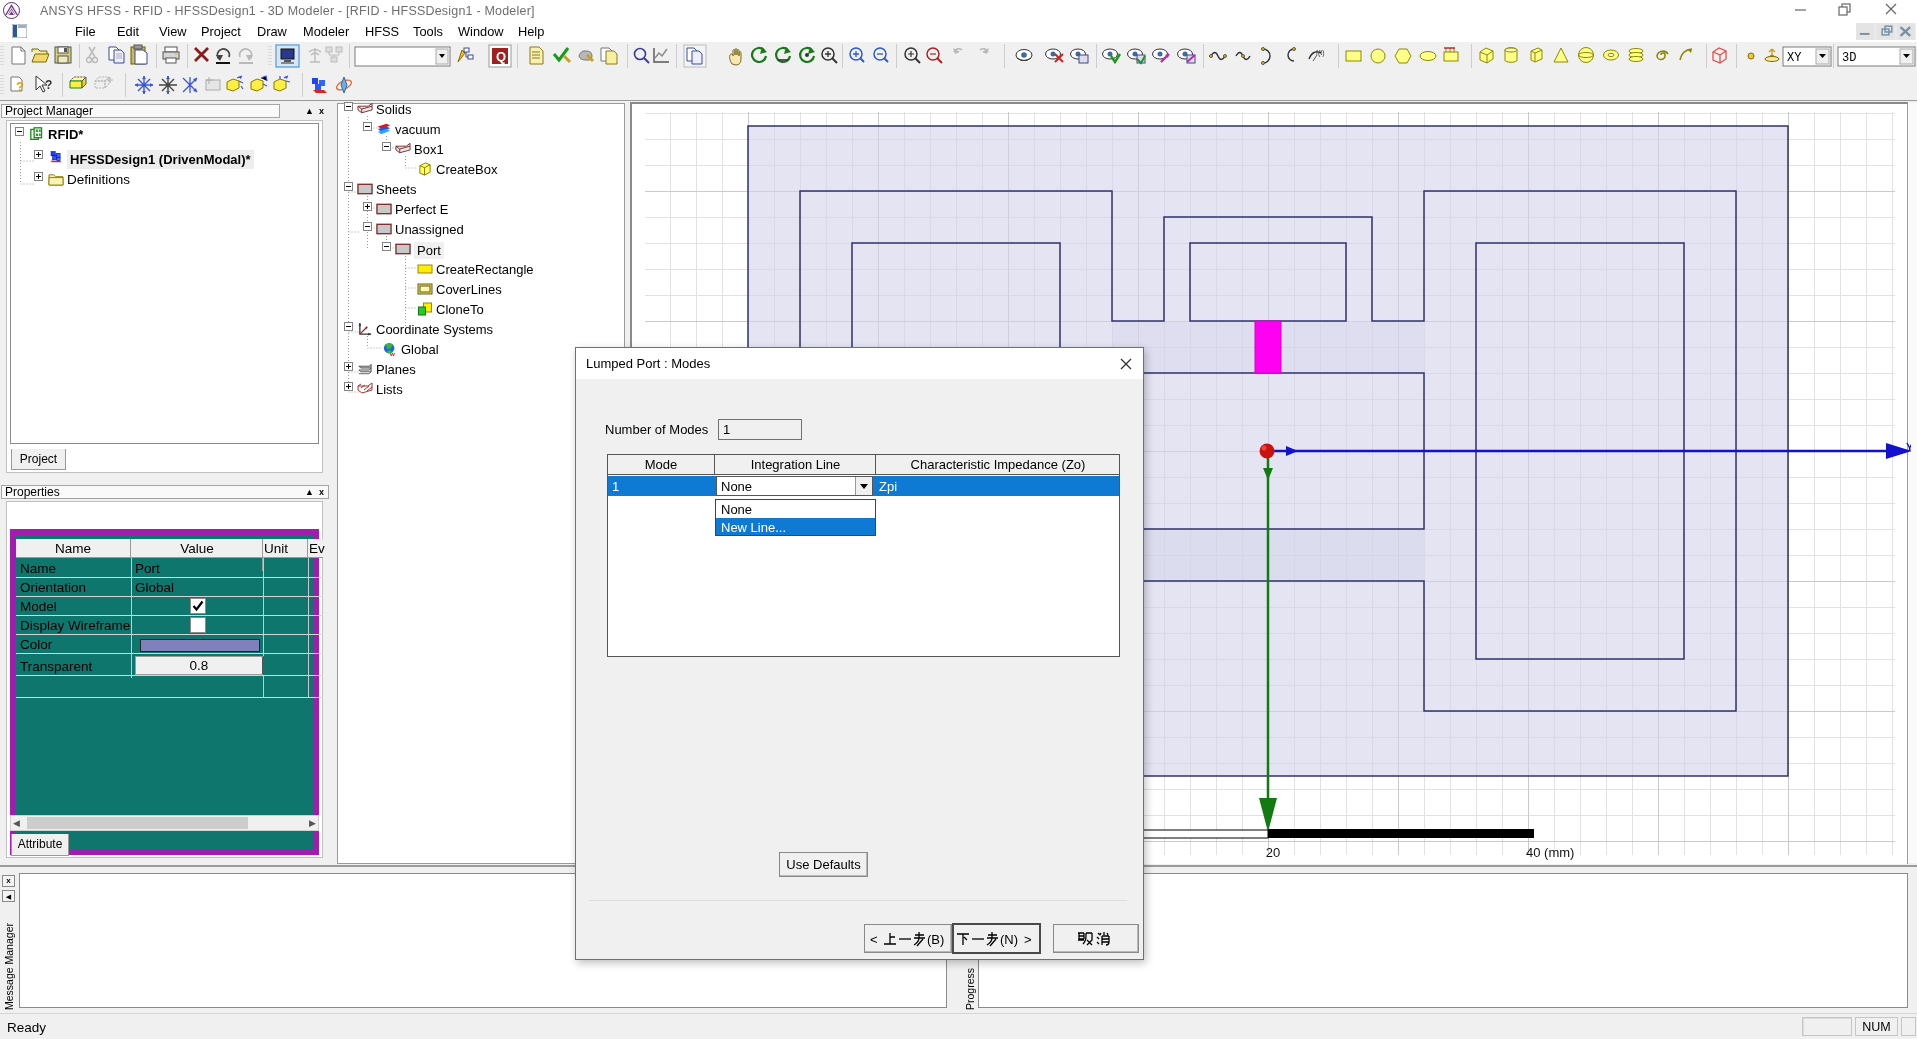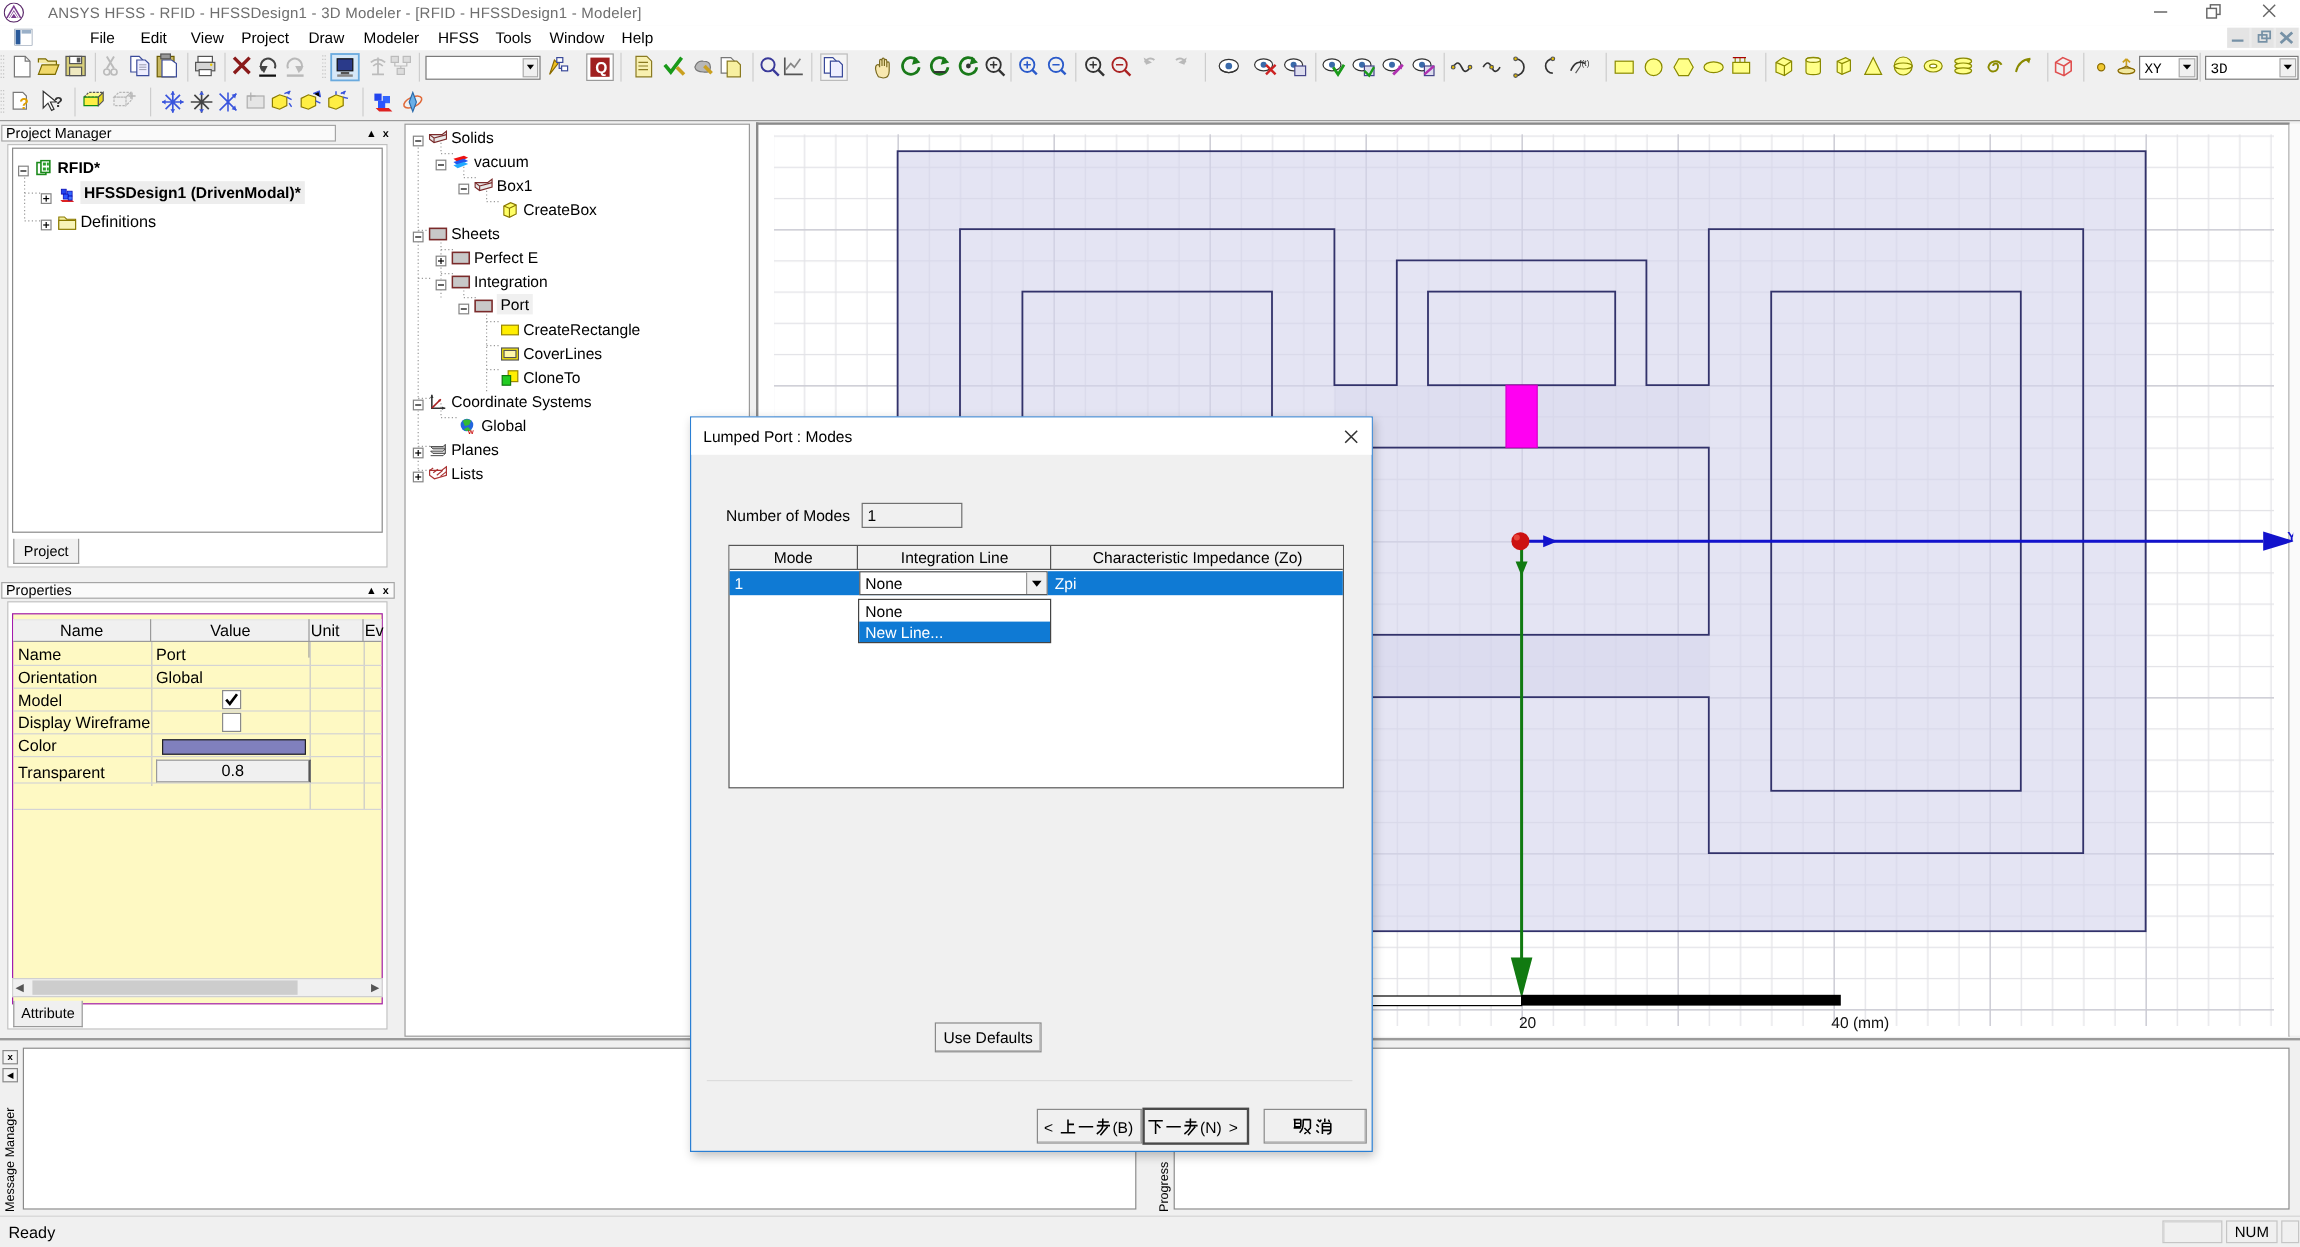--- a/index.html
+++ b/index.html
@@ -4,21 +4,21 @@
 <style>
 #menu span{font-size:12.8px}
 *{box-sizing:border-box;margin:0;padding:0}
 html,body{width:1917px;height:1039px;overflow:hidden}
 body{font-family:"Liberation Sans",sans-serif;background:#f0f0f0;position:relative;font-size:13px;color:#000}
 .abs{position:absolute}
 .ptitle{position:absolute;height:14px;background:#fafafa;border:1px solid #a5a5a5;font-size:12px;line-height:12px;padding-left:3px;color:#000}
 .pbtn{position:absolute;top:1px;font-size:9px;color:#000;line-height:11px}
 .white-box{position:absolute;background:#fff;border:1px solid #8a8a8a}
 .tabb{position:absolute;background:#f0f0f0;border:1px solid #9a9a9a;border-top:1px solid #f0f0f0;font-size:12px;text-align:center}
-.trow{position:absolute;height:20px;display:flex;align-items:flex-end;white-space:nowrap;font-size:13px}
+.trow{position:absolute;height:20px;display:flex;align-items:flex-start;white-space:nowrap;font-size:13px}
 .exp{width:9px;height:9px;border:1px solid #848484;background:#fff;position:relative;flex:0 0 auto}
 .exp:before{content:"";position:absolute;left:1px;right:1px;top:3px;height:1px;background:#000}
 .exp.plus:after{content:"";position:absolute;top:1px;bottom:1px;left:3px;width:1px;background:#000}
 .ti{width:16px;height:14px;margin:0 3px 0 4px;position:relative;flex:0 0 auto}
 .tri-d{width:0;height:0;border-left:4px solid transparent;border-right:4px solid transparent;border-top:5px solid #000}
 .btn{position:absolute;background:#f0f0f0;border:1px solid #8a8a8a;box-shadow:inset -1px -1px 0 #b9b9b9;font-size:14px;display:flex;align-items:center;justify-content:center}
 </style>
 </head>
 <body>
 
@@ -509,21 +509,21 @@
     <path d="M1 6 h15 v8 h-15 z" fill="#f8f4b8" stroke="#8a7a00" stroke-width="1"></path>
   </svg>
   <span style="font-size:13.5px">Definitions</span>
 </div>
 <div class="tabb" style="left:11px;top:449px;width:55px;height:21px;line-height:20px;border-top:none">Project</div>
 
 <div class="ptitle" style="left:1px;top:485px;width:328px">Properties
   <span class="pbtn" style="left:303px">▲</span><span class="pbtn" style="left:317px;font-weight:bold">x</span>
 </div>
 <div class="white-box" style="left:6px;top:501px;width:317px;height:357px;border-color:#c0c0c0;background:#fff"></div>
-<div class="abs" style="left:10px;top:511px;width:309px;height:326px;border:1px solid #a21caf;background:#fef9c3">
+<div class="abs" style="left:10px;top:529px;width:309px;height:326px;border:6px solid #a21caf;background:#0f766e">
 
   <div class="abs" style="left:0;top:4px;width:307px;height:19px;background:#f0f0f0;border-top:1px solid #e5e5e5;border-bottom:1px solid #9a9a9a;"></div>
   <div class="abs" style="left:0;top:4px;width:115px;height:19px;border-right:1px solid #9a9a9a;text-align:center;font-size:13.5px;line-height:19px">Name</div>
   <div class="abs" style="left:116px;top:4px;width:131px;height:32px;border-right:1px solid #9a9a9a;text-align:center;font-size:13.5px;line-height:19px">Value</div>
   <div class="abs" style="left:248px;top:4px;width:44px;height:19px;border-right:1px solid #9a9a9a;text-align:left;font-size:13.5px;line-height:19px">Unit</div>
   <div class="abs" style="left:293px;top:4px;width:14px;height:19px;font-size:13.5px;line-height:19px">Ev</div>
 
   <div class="abs" style="left:115px;top:23px;width:1px;height:120px;background:#c9c9c9"></div>
   <div class="abs" style="left:247px;top:23px;width:1px;height:140px;background:#c9c9c9"></div>
   <div class="abs" style="left:292px;top:23px;width:1px;height:140px;background:#c9c9c9"></div>
@@ -621,21 +621,21 @@
     <svg class="ti" width="17" height="12" viewBox="0 0 17 12">
         <rect x="1" y="1" width="15" height="10" fill="#c8c8c8" stroke="#7a2a2a" stroke-width="1.4"></rect>
       </svg>
     <span>Perfect E</span>
     </div>
   <div class="trow" style="left:26px;top:120px">
       <div class="exp"></div>
     <svg class="ti" width="17" height="12" viewBox="0 0 17 12">
         <rect x="1" y="1" width="15" height="10" fill="#c8c8c8" stroke="#7a2a2a" stroke-width="1.4"></rect>
       </svg>
-    <span>Integration</span>
+    <span>Unassigned</span>
     </div>
   <div class="trow" style="left:45px;top:140px">
       <div class="exp"></div>
     <svg class="ti" width="17" height="12" viewBox="0 0 17 12">
         <rect x="1" y="1" width="15" height="10" fill="#c8c8c8" stroke="#7a2a2a" stroke-width="1.4"></rect>
       </svg>
     <span style="background:#f0f0f0;padding:1px 3px">Port</span>
     </div>
   <div class="trow" style="left:80px;top:160px">
     <svg class="ti" width="16" height="12" viewBox="0 0 16 12" style="margin-left:0">

